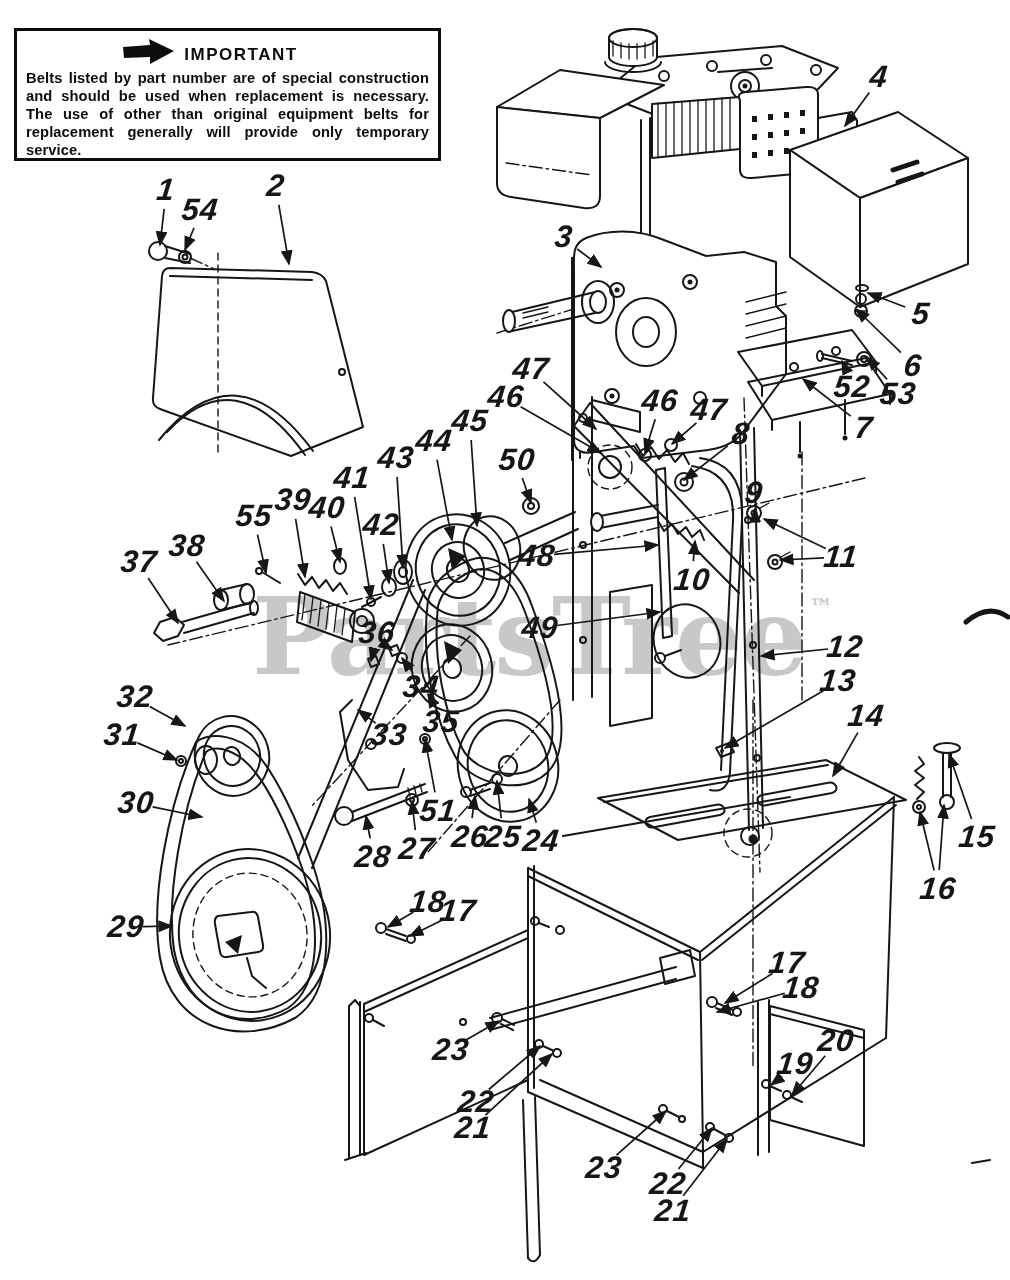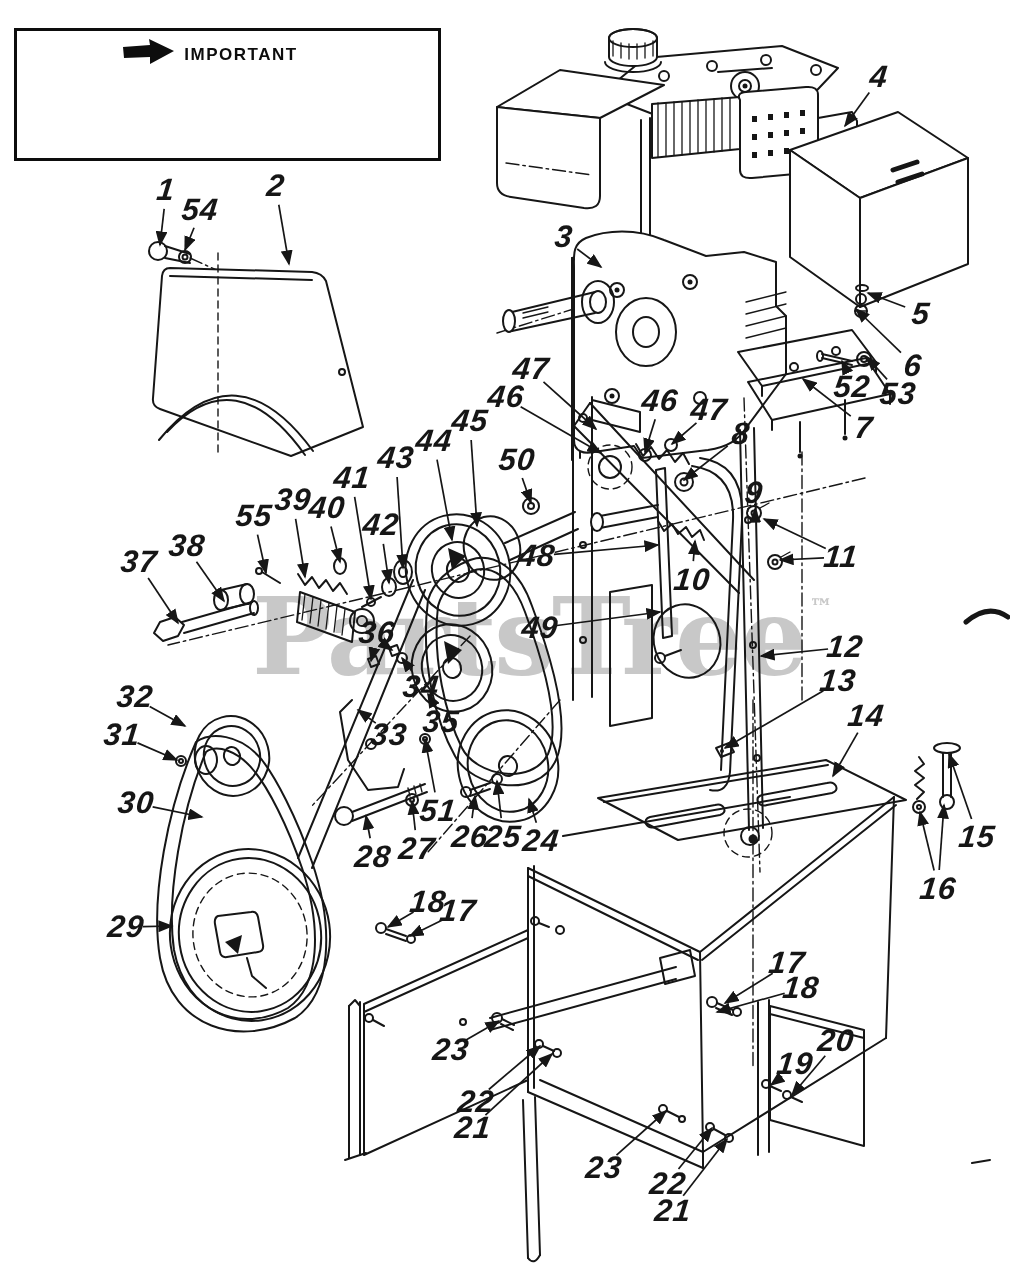--- a/index.html
+++ b/index.html
@@ -572,14 +572,15 @@
 
   <div class="notice">
     <div class="notice-head">
       <span class="arrow-icon">
         <svg width="54" height="26" viewBox="0 0 54 26">
             <path d="M2,8 L29,6 L28,0 L53,12 L29,25 L29,18 L3,19 Z" fill="#0d0d0d"></path>
           </svg>
       </span>
       <span class="notice-title">IMPORTANT</span>
     </div>
+    <p class="notice-body">Belts listed by part number are of special construction and should be used when replacement is necessary. The use of other than original equipment belts for replacement generally will provide only temporary service.</p>
   </div>
 </div>
 
 </body></html>

